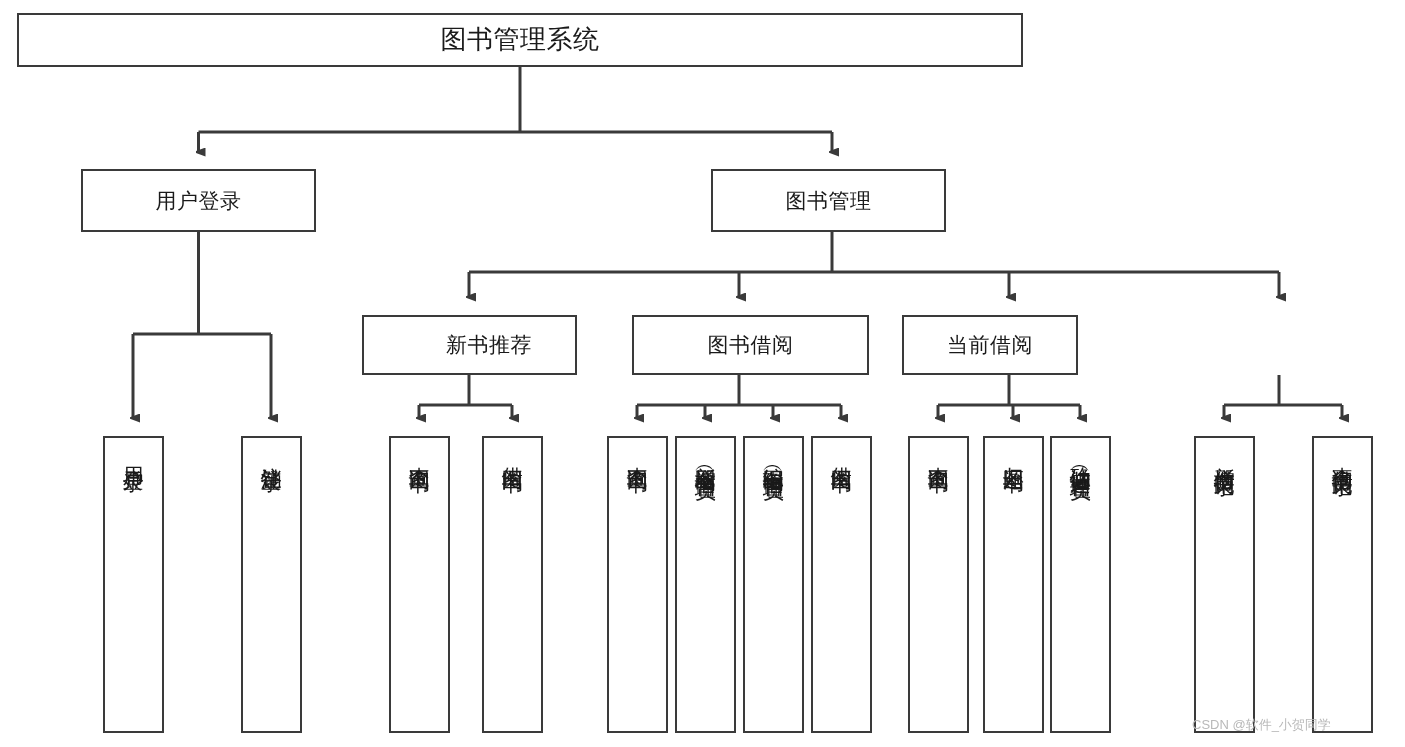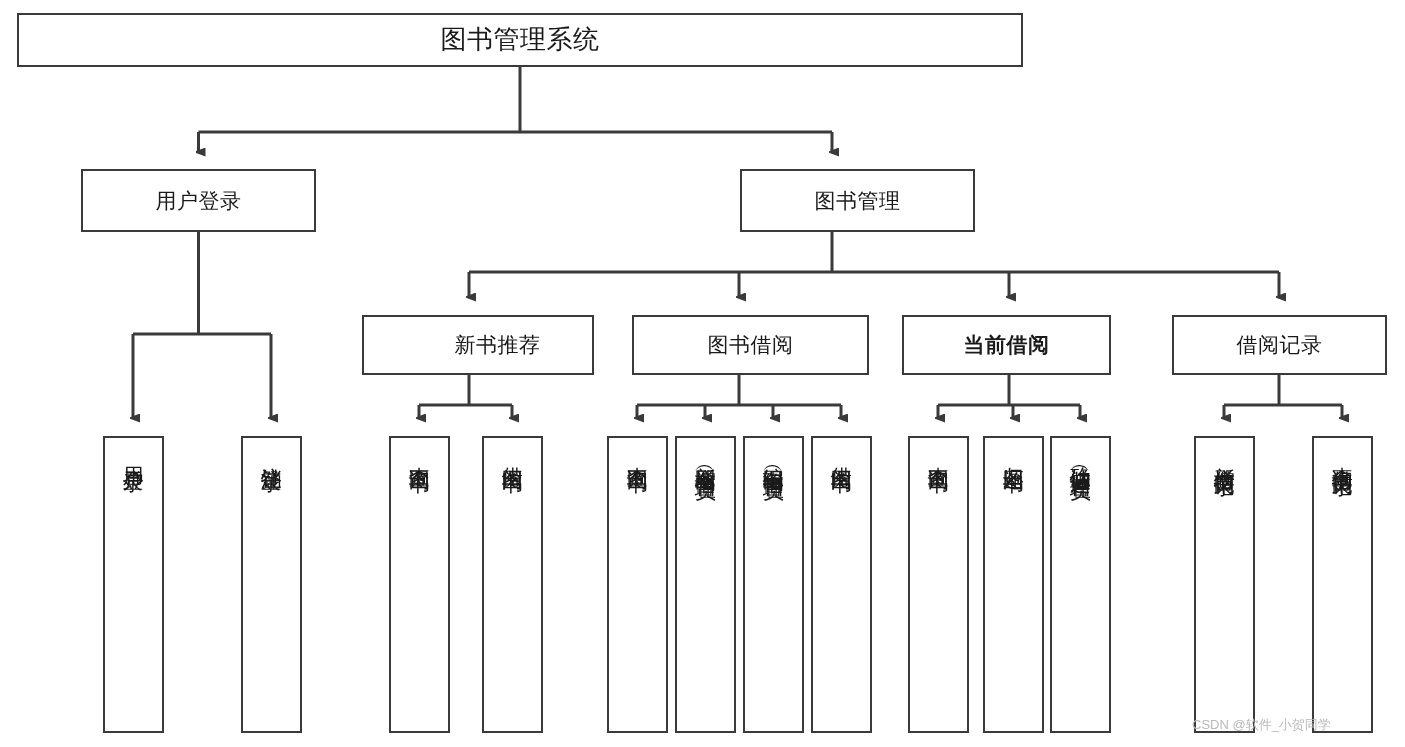--- a/index.html
+++ b/index.html
@@ -128,35 +128,32 @@
     </g>
   </svg>
 
   <div class="node root horizontal" style="left:17px; top:13px; width:1006px; height:54px;">
     <span class="node-label">图书管理系统</span>
   </div>
 
   <div class="node horizontal" style="left:81px; top:169px; width:235px; height:63px;">
     <span class="node-label">用户登录</span>
   </div>
-  <div class="node horizontal" style="left:740px; top:169px; width:235px; height:63px;">
+  <div class="node horizontal" style="left:711px; top:169px; width:235px; height:63px;">
     <span class="node-label">图书管理</span>
   </div>
 
-  <div class="node horizontal" style="left:362px; top:315px; width:232px; height:60px;padding-left:39px;">
+  <div class="node horizontal" style="left:362px; top:315px; width:215px; height:60px;padding-left:39px;">
     <span class="node-label">新书推荐</span>
   </div>
   <div class="node horizontal" style="left:632px; top:315px; width:237px; height:60px;">
     <span class="node-label">图书借阅</span>
   </div>
-  <div class="node horizontal" style="left:902px; top:315px; width:209px; height:60px;font-weight:bold;">
+  <div class="node horizontal" style="left:902px; top:315px; width:176px; height:60px;">
     <span class="node-label">当前借阅</span>
-  </div>
-  <div class="node horizontal" style="left:1172px; top:315px; width:215px; height:60px;">
-    <span class="node-label">借阅记录</span>
   </div>
 
   <div class="node vertical" style="left:103px; top:436px; width:61px; height:297px;">
     <span class="node-label">用户登录</span>
   </div>
   <div class="node vertical" style="left:241px; top:436px; width:61px; height:297px;">
     <span class="node-label">注销登录</span>
   </div>
   <div class="node vertical" style="left:389px; top:436px; width:61px; height:297px;">
     <span class="node-label">查询图书</span>

